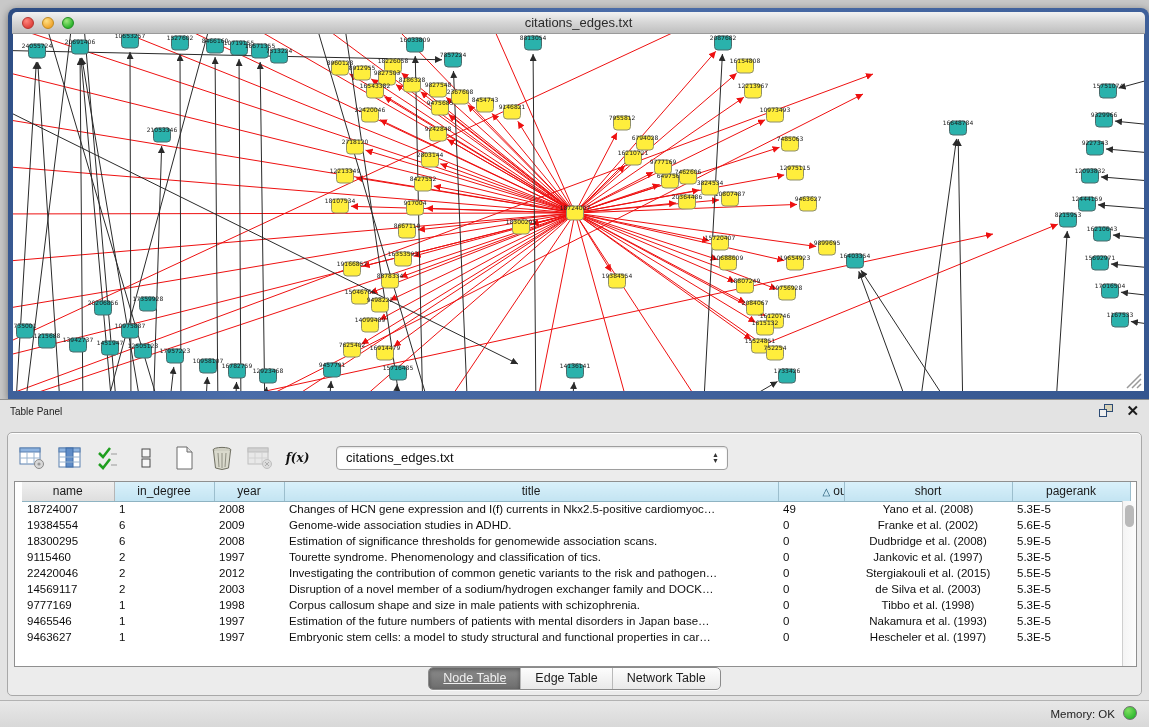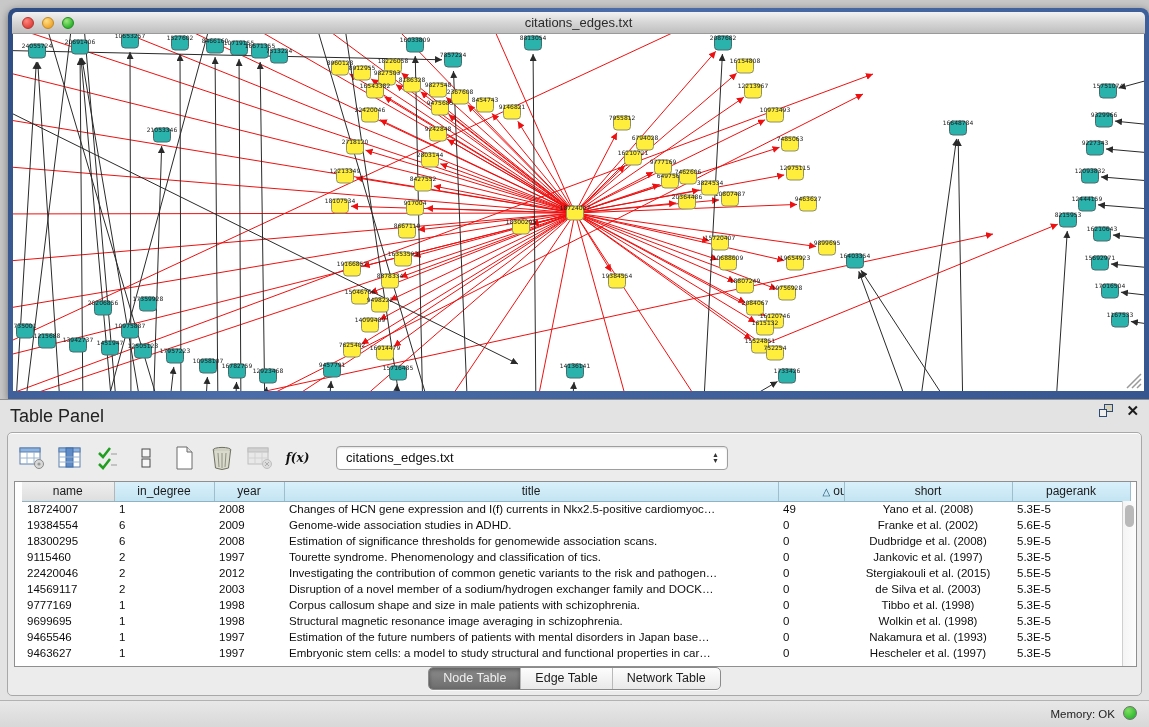--- a/index.html
+++ b/index.html
@@ -33,21 +33,21 @@
     position:absolute; left:5px; top:26px; width:1131px; height:357px;
     background:#ffffff; overflow:hidden;
   }
   .net-canvas svg { display:block; }
   
   .table-panel {
     position:absolute; left:0; top:399px; width:1149px; height:301px;
     background:#e3e3e3; border-top:1px solid #8f8f8f;
   }
   .panel-header { position:relative; height:30px; }
-  .panel-title { position:absolute; left:10px; top:6px; font-size:18px; color:#222; }
+  .panel-title { position:absolute; left:10px; top:6px; font-size:10px; color:#222; }
   .panel-header-icons { position:absolute; right:10px; top:4px; display:flex; gap:12px; align-items:center; }
   .float-icon { width:15px; height:14px; position:relative; }
   .float-icon .sq1 { position:absolute; left:5px; top:0; width:9px; height:8px; border:1px solid #2c4a74; background:#d8d2b8; }
   .float-icon .sq2 { position:absolute; left:0; top:5px; width:8px; height:8px; border:1px solid #2c4a74; background:#efefef; }
   .close-x { font-size:15px; font-weight:bold; color:#1b1b1b; line-height:14px; }
   .panel-body {
     position:absolute; left:7px; top:32px; width:1135px; height:264px;
     background:#ececec; border:1px solid #a8a8a8; border-radius:5px;
     box-shadow:inset 0 1px 0 #fff;
   }
@@ -93,21 +93,21 @@
   .vthumb { position:absolute; left:2px; top:4px; width:9px; height:22px; background:#b9b9b9; border-radius:5px; }
   
   .tabs-row { position:absolute; left:0; right:0; bottom:5px; text-align:center; }
   .segmented {
     display:inline-flex; border:1px solid #8b8b8b; border-radius:5px; overflow:hidden;
     background:linear-gradient(#fdfdfd,#e9e9e9); box-shadow:0 1px 0 rgba(255,255,255,.7);
   }
   .segment {
     padding:3px 14px 4px; font-size:12.5px; color:#1c1c1c; border-left:1px solid #b9b9b9;
   }
-  .segment:first-child { border-left:none; }
+  .segment:first-child { border-left:none;text-decoration:underline; }
   .segment.selected {
     background:linear-gradient(#8d8d8d,#6d6d6d); color:#efefef;
     box-shadow:inset 0 2px 4px rgba(0,0,0,.35);
   }
   
   .status-bar {
     position:absolute; left:0; bottom:0; width:1149px; height:27px;
     background:linear-gradient(#e8e8e8,#d8d8d8); border-top:1px solid #b2b2b2;
   }
   .memory { position:absolute; right:34px; top:7px; font-size:11.5px; color:#222; }
@@ -826,29 +826,20 @@
             <tr>
               <td class="w0">9777169</td>
               <td class="w1">1</td>
               <td class="w2">1998</td>
               <td class="w3">Corpus callosum shape and size in male patients with schizophrenia.</td>
               <td class="w4">0</td>
               <td class="w5 c-center">Tibbo et al. (1998)</td>
               <td class="w6">5.3E-5</td>
             </tr>
             <tr>
-              <td class="w0">9699695</td>
-              <td class="w1">1</td>
-              <td class="w2">1998</td>
-              <td class="w3">Structural magnetic resonance image averaging in schizophrenia.</td>
-              <td class="w4">0</td>
-              <td class="w5 c-center">Wolkin et al. (1998)</td>
-              <td class="w6">5.3E-5</td>
-            </tr>
-            <tr>
               <td class="w0">9465546</td>
               <td class="w1">1</td>
               <td class="w2">1997</td>
               <td class="w3">Estimation of the future numbers of patients with mental disorders in Japan base…</td>
               <td class="w4">0</td>
               <td class="w5 c-center">Nakamura et al. (1993)</td>
               <td class="w6">5.3E-5</td>
             </tr>
             <tr>
               <td class="w0">9463627</td>

